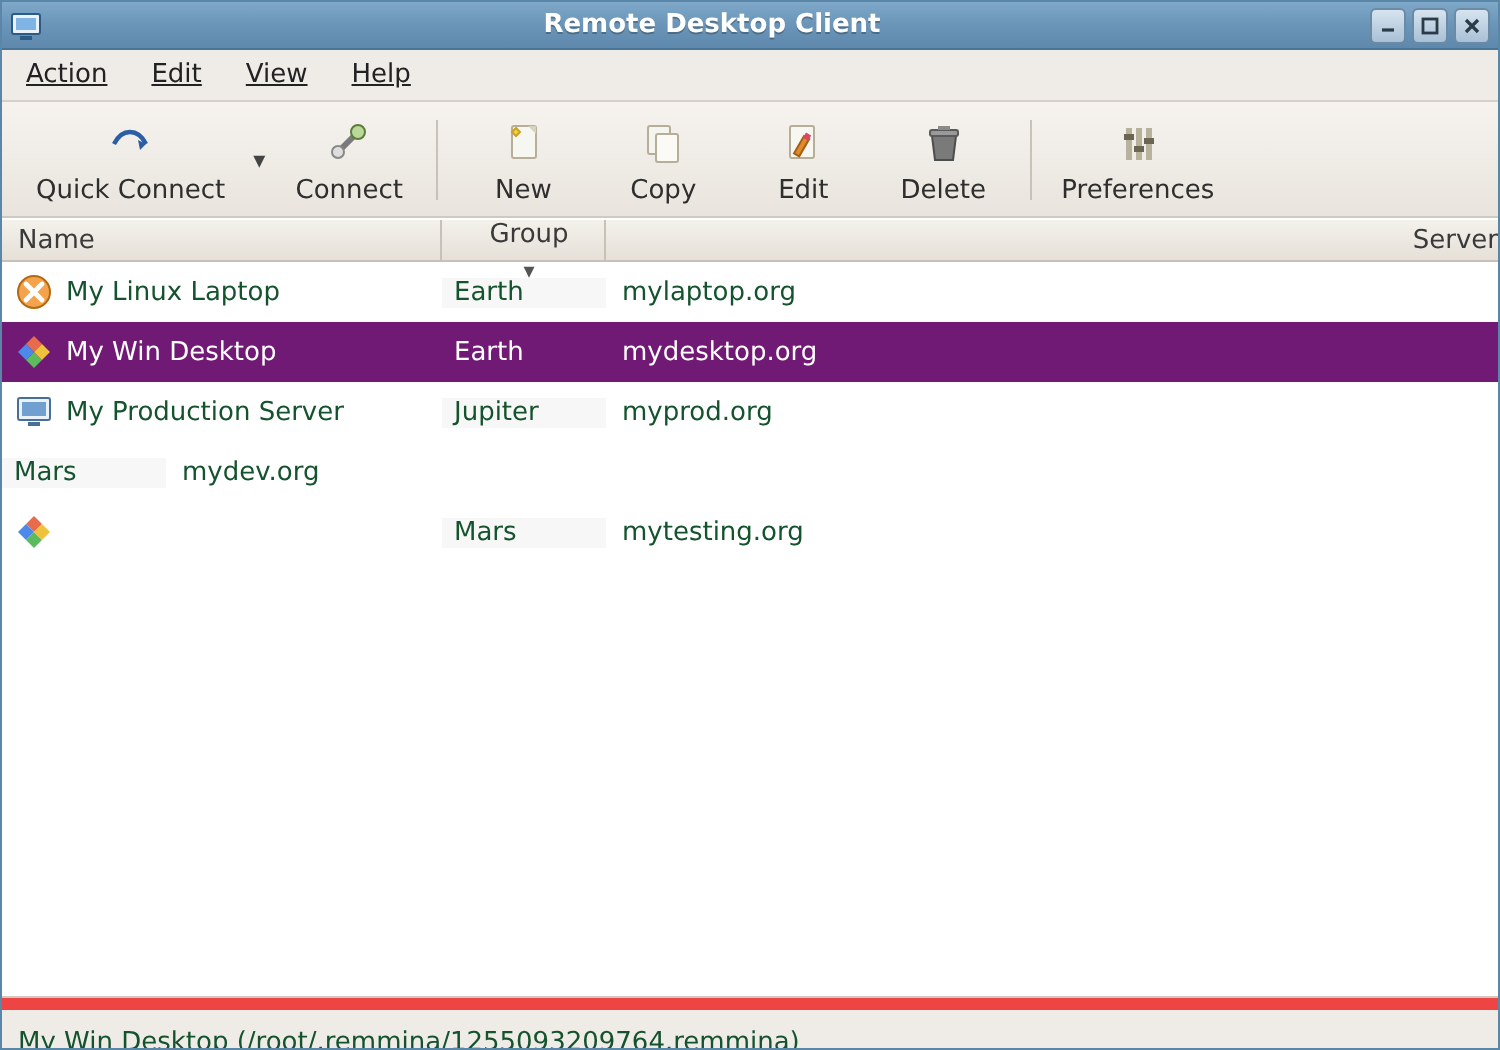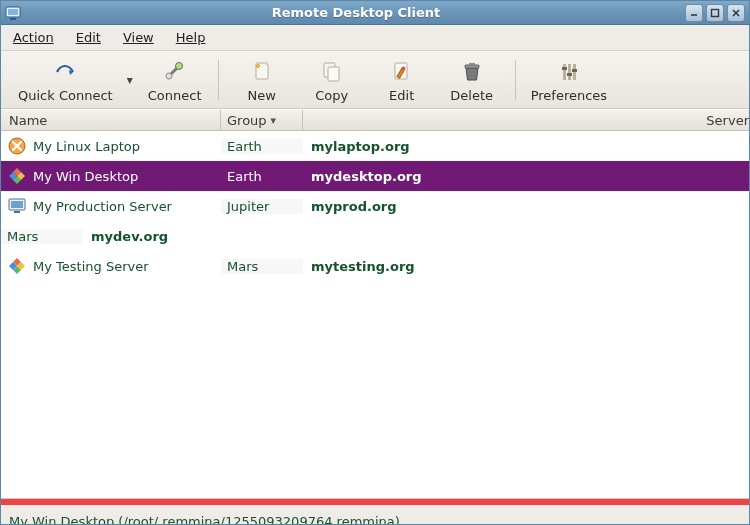--- a/index.html
+++ b/index.html
@@ -85,42 +85,42 @@
   .headers {
     display:flex;
     background: linear-gradient(to bottom,#f4f1ec,#e5e0d8);
     border-top:1px solid #fff;
     border-bottom:1px solid #c8c1b7;
     height:22px;
     align-items:center;
     color:#3a3a3a;
   }
   .col-name { width:220px; padding-left:8px; border-right:1px solid #c8c1b7; height:100%; display:flex; align-items:center;}
-  .col-group { width:82px; padding-left:6px; border-right:1px solid #c8c1b7; height:100%; display:flex; align-items:center; gap:4px;}
+  .col-group { width:82px; padding-left:6px; border-right:1px solid #c8c1b7; height:100%; display:flex; align-items:center; gap:4px;flex-direction:column;}
   .col-server { flex:1; padding-left:8px; height:100%; display:flex; align-items:center;justify-content:flex-end;}
   .list {
     background:#fff;
     height: 368px;
     overflow:auto;
     border-bottom:1px solid #cfc9c0;
   }
   .row {
     display:flex;
     align-items:center;
     height:30px;
     color:#14532d;
   }
   .row.selected {
     background:#701a75;
     color:#fff;
   }
   .cell-name { width:220px; padding-left:6px; display:flex; align-items:center; gap:6px;}
   .cell-group { width:82px; padding-left:6px; background:rgba(0,0,0,0.03);}
   .row.selected .cell-group { background:transparent; }
-  .cell-server { flex:1; padding-left:8px;font-weight:bold;}
+  .cell-server { flex:1; padding-left:8px;}
   .conn-icon { width:20px; height:20px; display:inline-block; }
   .statusbar {
     height:38px;
     background:#efebe7;
     border-top:6px solid #ef4444;
     display:flex; align-items:center;
     padding:0 8px;
     font-size:13px;
     color:#14532d;
   }
@@ -309,21 +309,20 @@
       <div class="cell-server"><span>mydev.org</span></div>
     </div>
     <div class="row">
       <div class="cell-name">
         <span class="conn-icon"><svg width="20" height="20" viewBox="0 0 20 20">
             <polygon points="10,2 14,6 10,10 6,6" fill="#e86b4c"></polygon>
             <polygon points="10,10 14,14 10,18 6,14" fill="#5cbb5c"></polygon>
             <polygon points="2,10 6,6 10,10 6,14" fill="#4c89e8"></polygon>
             <polygon points="18,10 14,6 10,10 14,14" fill="#f0c23c"></polygon>
           </svg></span>
-        <span>My Testing Server</span>
       </div>
       <div class="cell-group"><span>Mars</span></div>
       <div class="cell-server"><span>mytesting.org</span></div>
     </div>
   </div>
 
 <div class="statusbar">
   <span>My Win Desktop (/root/.remmina/1255093209764.remmina)</span>
 </div>
 

